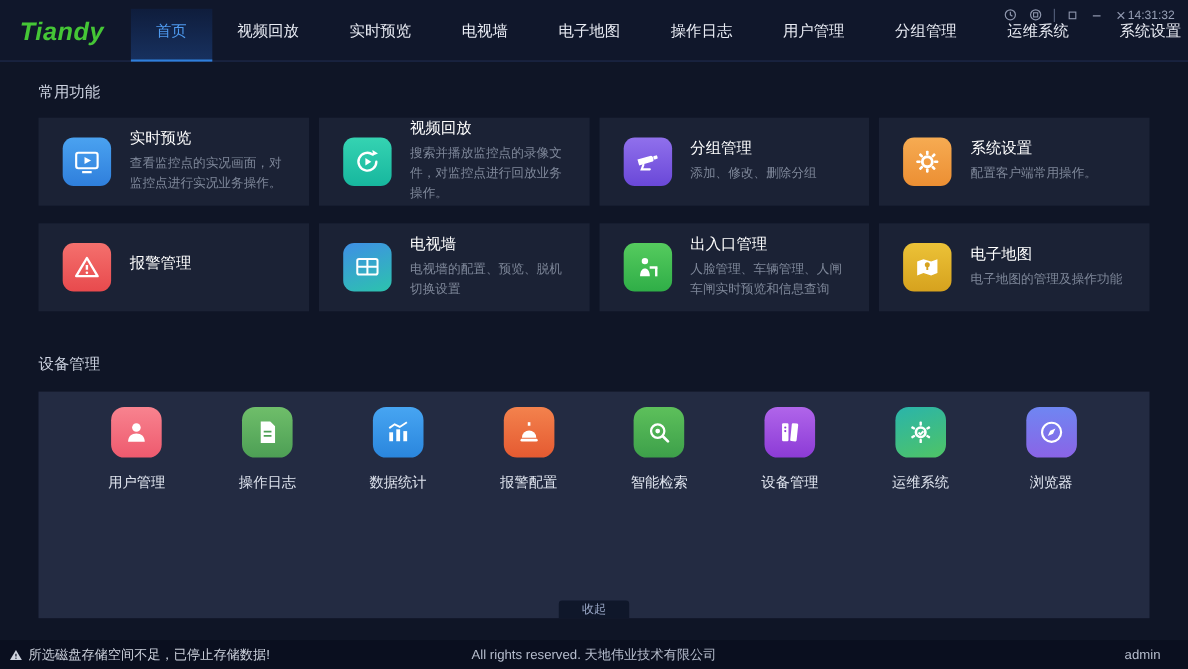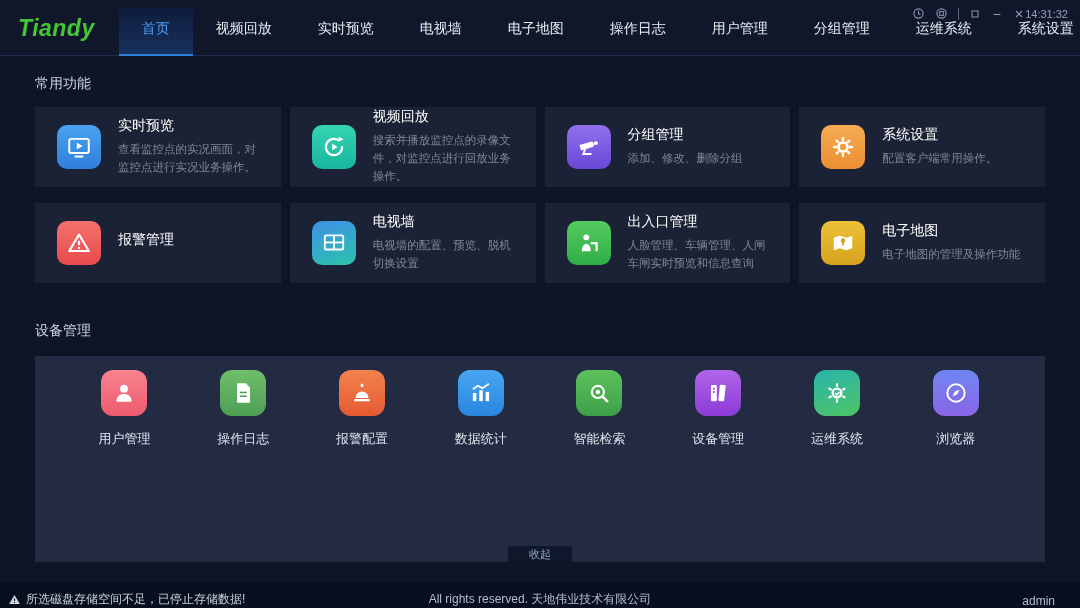--- a/index.html
+++ b/index.html
@@ -63,21 +63,21 @@
   .alabel { font-size:13px; color:#dfe4ee; margin-top:14px; }
   .collapse-btn {
     position:absolute; bottom:0; left:50%; transform:translateX(-50%);
     width:64px; height:16px; line-height:16px; text-align:center;
     background:#0f172a; color:#9aa8c7; font-size:11px;
     border-radius:3px 3px 0 0; cursor:pointer;
   }
   
   .footer {
     position:absolute; bottom:0; left:0; width:100%; height:26px;
-    background:#0a0f1f; display:flex; align-items:flex-end; font-size:12px;
+    background:#0a0f1f; display:flex; align-items:center; font-size:12px;
   }
   .f-warning { display:flex; align-items:center; gap:5px; margin-left:8px; color:#ccd1dc; }
   .f-copy { position:absolute; left:50%; transform:translateX(-50%); color:#b6bdcd; }
   .f-user { margin-left:auto; margin-right:25px; color:#b6bdcd; }
   
   .g-blue    { background:linear-gradient(180deg,#4aa2f0,#2f7fdc); }
   .g-teal    { background:linear-gradient(180deg,#35d3b2,#17b79e); }
   .g-purple  { background:linear-gradient(180deg,#9070ec,#6a48d8); }
   .g-orange  { background:linear-gradient(180deg,#f6ab52,#ec8f33); }
   .g-red     { background:linear-gradient(180deg,#f4706d,#e84a4d); }
@@ -273,41 +273,41 @@
         <span class="aicon g-loggreen" style="color:#4d9f55;">
           <svg width="26" height="26" viewBox="0 0 24 24">
               <path d="M6.5 3h8l4 4v14h-12z" fill="#fff"></path>
               <line x1="9" y1="11.5" x2="15.5" y2="11.5" stroke="currentColor" stroke-width="1.5"></line>
               <line x1="9" y1="15" x2="15.5" y2="15" stroke="currentColor" stroke-width="1.5"></line>
             </svg>
         </span>
         <div class="alabel">操作日志</div>
       </div>
       <div class="app">
-        <span class="aicon g-alarmor">
-          <svg width="26" height="26" viewBox="0 0 24 24">
-              <rect x="10.9" y="3.5" width="2.2" height="3" fill="#fff"></rect>
-              <path d="M6 16.5a6 6 0 0 1 12 0z" fill="#fff"></path>
-              <rect x="4.8" y="17.5" width="14.4" height="2.2" rx="1.1" fill="#fff"></rect>
-            </svg>
-        </span>
-        <div class="alabel">报警配置</div>
-      </div>
-      <div class="app">
         <span class="aicon g-statblue">
           <svg width="26" height="26" viewBox="0 0 24 24">
               <g fill="#fff">
                 <rect x="4.5" y="12" width="3.2" height="7.5"></rect>
                 <rect x="10.4" y="9.5" width="3.2" height="10"></rect>
                 <rect x="16.3" y="11" width="3.2" height="8.5"></rect>
               </g>
               <path d="M4.5 8.5l4.5-3.2 4.3 2.2 6-4" fill="none" stroke="#fff" stroke-width="1.6"></path>
             </svg>
         </span>
         <div class="alabel">数据统计</div>
+      </div>
+      <div class="app">
+        <span class="aicon g-alarmor">
+          <svg width="26" height="26" viewBox="0 0 24 24">
+              <rect x="10.9" y="3.5" width="2.2" height="3" fill="#fff"></rect>
+              <path d="M6 16.5a6 6 0 0 1 12 0z" fill="#fff"></path>
+              <rect x="4.8" y="17.5" width="14.4" height="2.2" rx="1.1" fill="#fff"></rect>
+            </svg>
+        </span>
+        <div class="alabel">报警配置</div>
       </div>
       <div class="app">
         <span class="aicon g-sgreen">
           <svg width="26" height="26" viewBox="0 0 24 24">
               <circle cx="11" cy="11" r="5.6" fill="none" stroke="#fff" stroke-width="1.9"></circle>
               <circle cx="11" cy="11" r="2" fill="#fff"></circle>
               <line x1="15.3" y1="15.3" x2="19.6" y2="19.6" stroke="#fff" stroke-width="2.3" stroke-linecap="round"></line>
             </svg>
         </span>
         <div class="alabel">智能检索</div>

